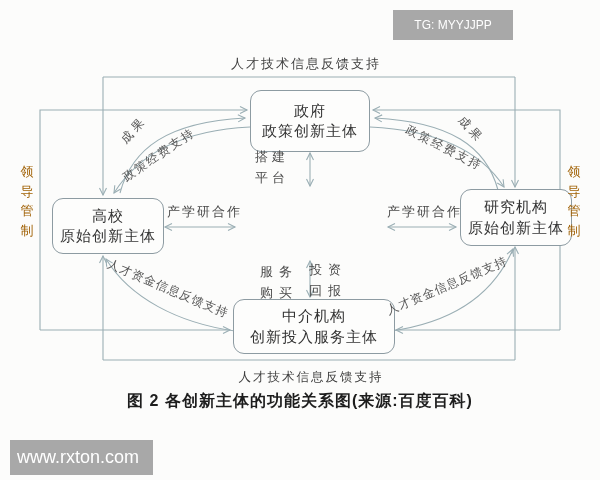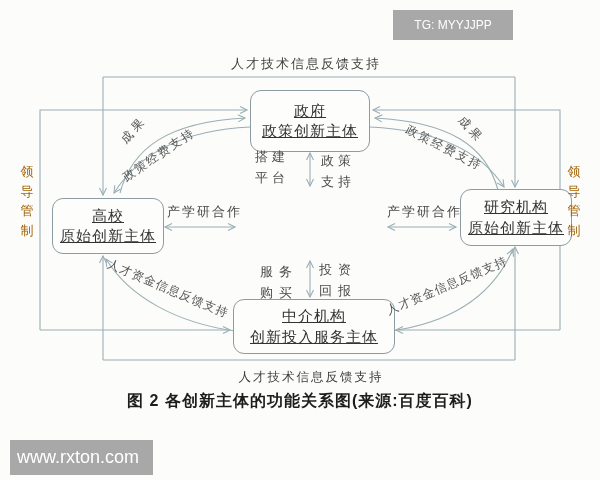--- a/index.html
+++ b/index.html
@@ -7,21 +7,21 @@
     width:600px;height:480px;position:relative;overflow:hidden;
     background:#fcfcfb;
     font-family:"Liberation Serif","DejaVu Serif",serif;
     color:#3d3d3d;
   }
   .stage{position:absolute;left:0;top:0;width:600px;height:480px;}
   svg.lines{position:absolute;left:0;top:0;}
   .node{
     position:absolute;background:#fdfdfc;border:1.4px solid #8d9ba2;border-radius:11px;
     display:flex;flex-direction:column;align-items:center;justify-content:center;
-    font-size:15px;letter-spacing:1px;line-height:1.35;color:#333;text-align:center;text-decoration:underline;
+    font-size:15px;letter-spacing:1px;line-height:1.35;color:#333;text-align:center;
   }
   .lbl{position:absolute;font-size:13px;color:#4a4a4a;letter-spacing:2px;white-space:nowrap;}
   .lbl.two{white-space:normal;text-align:center;line-height:1.65;}
   .rot{
     position:absolute;font-size:12px;color:#555;white-space:nowrap;letter-spacing:2px;
     transform-origin:center;
   }
   .vert{
     position:absolute;width:16px;font-size:13px;color:#a16207;line-height:1.5;
     word-break:break-all;text-align:center;letter-spacing:0;
@@ -101,25 +101,24 @@
   <div class="node" style="left:460px;top:189px;width:110px;height:55px;">
     <span>研究机构</span>
     <span>原始创新主体</span>
   </div>
   <div class="node" style="left:233px;top:299px;width:160px;height:53px;">
     <span>中介机构</span>
     <span>创新投入服务主体</span>
   </div>
 
   <div class="lbl two" style="left:250px;top:146px;width:44px;letter-spacing:4px;">搭建平台</div>
-  <div class="lbl two" style="left:316px;top:150px;width:44px;letter-spacing:4px;">政策支持</div>
   <div class="lbl" style="left:167px;top:203px;">产学研合作</div>
   <div class="lbl" style="left:387px;top:203px;">产学研合作</div>
   <div class="lbl two" style="left:254px;top:261px;width:50px;letter-spacing:6px;">服务购买</div>
-  <div class="lbl two" style="left:313px;top:259px;width:50px;letter-spacing:6px;">投资回报</div>
+  <div class="lbl two" style="left:303px;top:259px;width:50px;letter-spacing:6px;">投资回报</div>
 
   <div class="rot" style="left:134px;top:130px;transform:translate(-50%,-50%) rotate(-48deg);letter-spacing:4px;">成果</div>
   <div class="rot" style="left:159px;top:155px;transform:translate(-50%,-50%) rotate(-34deg);">政策经费支持</div>
   <div class="rot" style="left:471px;top:130px;transform:translate(-50%,-50%) rotate(48deg);letter-spacing:4px;">成果</div>
   <div class="rot" style="left:444px;top:148px;transform:translate(-50%,-50%) rotate(27deg);">政策经费支持</div>
   <div class="rot" style="left:168px;top:289px;transform:translate(-50%,-50%) rotate(23deg);letter-spacing:1px;">人才资金信息反馈支持</div>
   <div class="rot" style="left:447px;top:286px;transform:translate(-50%,-50%) rotate(-23deg);letter-spacing:1px;">人才资金信息反馈支持</div>
 
   <div class="looplbl" style="left:306px;top:55px;">人才技术信息反馈支持</div>
   <div class="looplbl" style="left:311px;top:369px;font-size:12.5px;">人才技术信息反馈支持</div>

